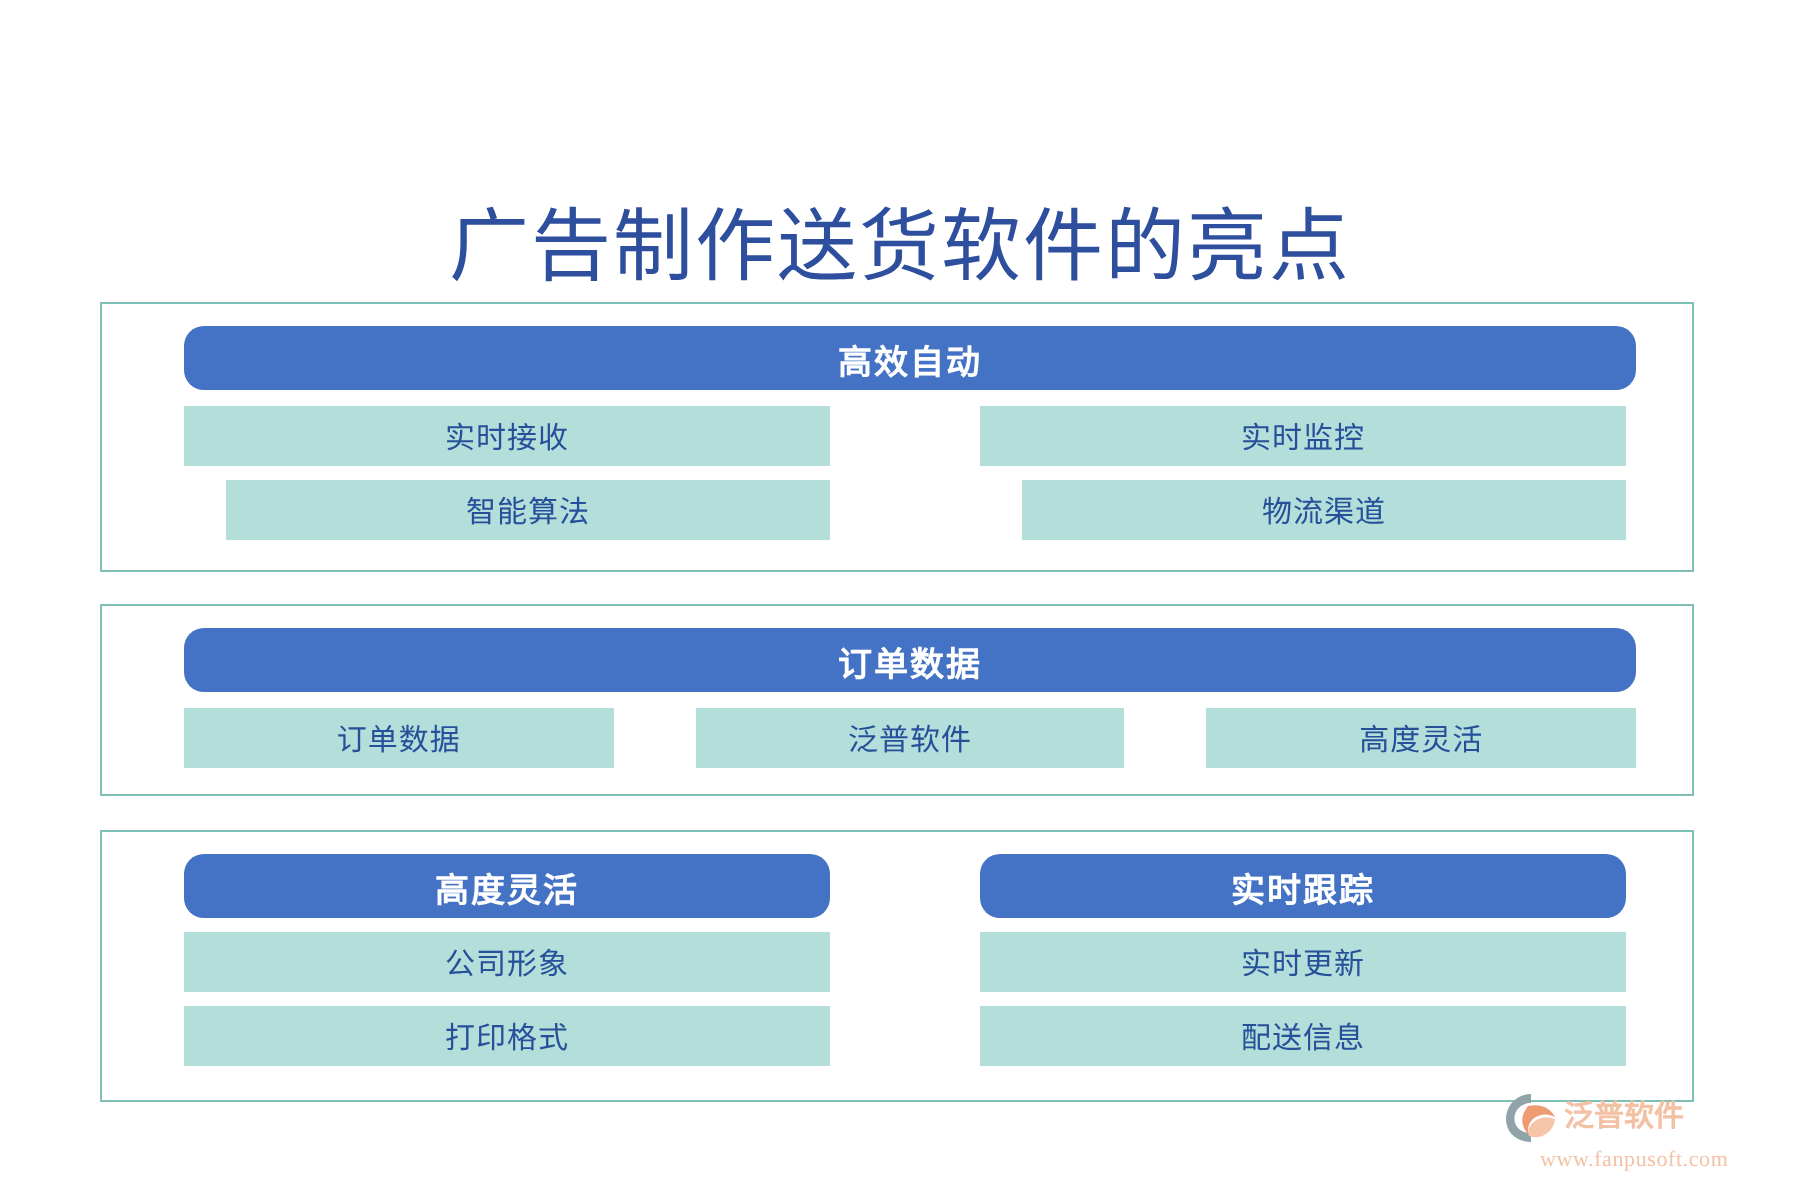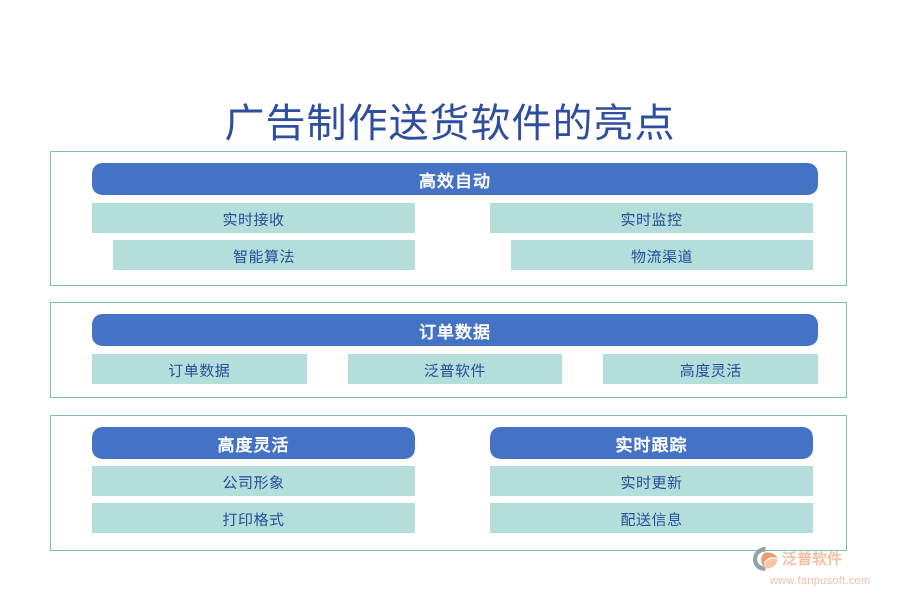--- a/index.html
+++ b/index.html
@@ -156,21 +156,21 @@
     color: #F3C1A4;
     letter-spacing: 0px;
     font-family: "Liberation Sans", "DejaVu Sans", sans-serif;
     line-height: 26px;
   }
   #watermark .logo-url {
     margin-top: 1px;
     margin-left: 18px;
     font-size: 11px;
     color: #F3C1A4;
-    font-family: Liberation Sans, sans-serif;
+    font-family: Liberation Serif, serif;
     letter-spacing: 0.3px;
   }
 </style>
 </head>
 <body>
 
 <div id="slide">
 
   <div class="slide-title">广告制作送货软件的亮点</div>
 

